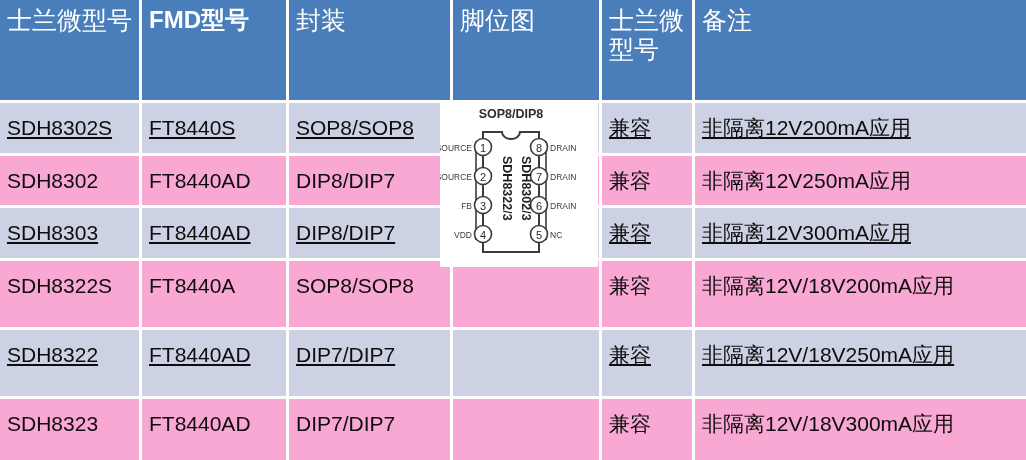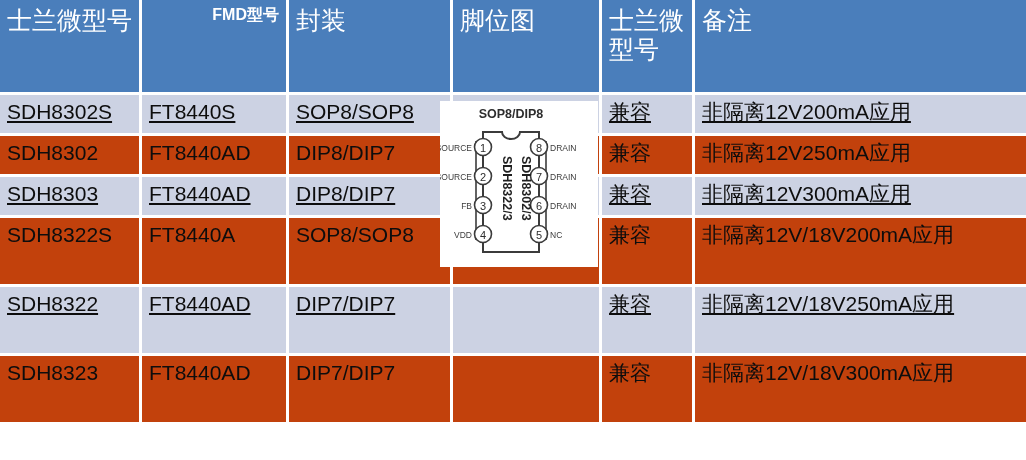--- a/index.html
+++ b/index.html
@@ -23,21 +23,21 @@
 
   table.cmp {
     border-collapse: separate;
     border-spacing: 3px 3px;
     width: 1026px;
     table-layout: fixed;
     margin: -3px 0 0 -3px;
   }
 
   table.cmp th, table.cmp td {
-    padding: 4px 7px;
+    padding: 12px 7px;
     vertical-align: top;
     font-size: 21px;
     line-height: 1.22;
     color: #0d0d0d;
     font-weight: normal;
     text-align: left;
     overflow: hidden;
   }
 
   table.cmp thead th {
@@ -46,26 +46,25 @@
     font-size: 25px;
     line-height: 1.16;
     height: 82px;
     vertical-align: top;
     padding-top: 6px;
     font-family: "Liberation Serif", "DejaVu Serif", serif;
   }
   table.cmp thead th.latin-head {
     font-family: "Liberation Sans", "DejaVu Sans", sans-serif;
     font-weight: bold;
-    font-size: 16px;
-    text-align: right;
+    font-size: 24px;
   }
 
   tr.band-dark td { background: #ccd2e3; text-decoration: underline; }
-  tr.band-light td { background: #c2410c; }
+  tr.band-light td { background: #f9a8d4; }
 
   
   col.c0 { width: 139px; }
   col.c1 { width: 144px; }
   col.c2 { width: 161px; }
   col.c3 { width: 146px; }
   col.c4 { width: 90px; }
   col.c5 { width: 346px; }
 
   td.cell-pin { padding: 0; }

